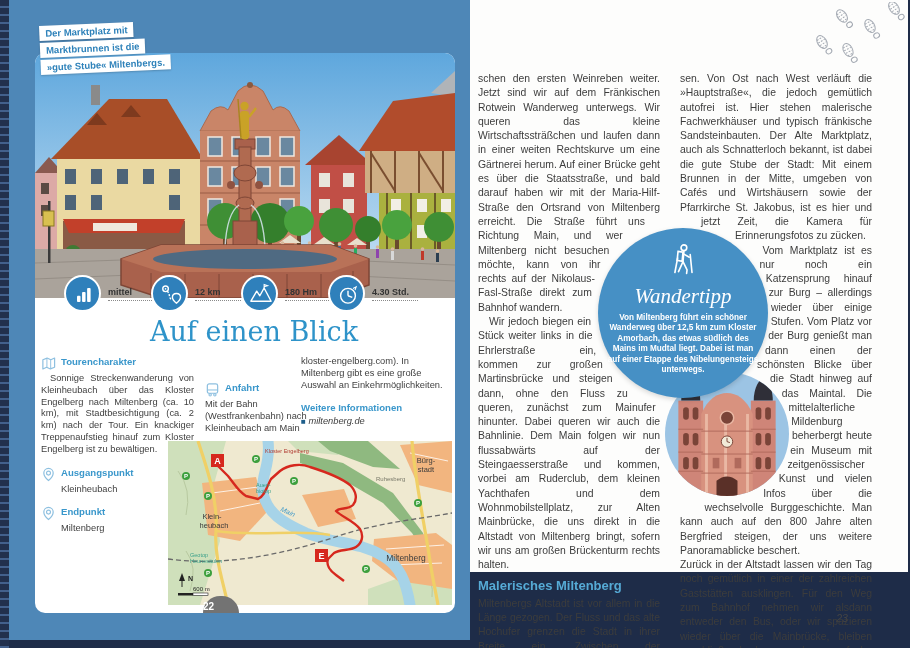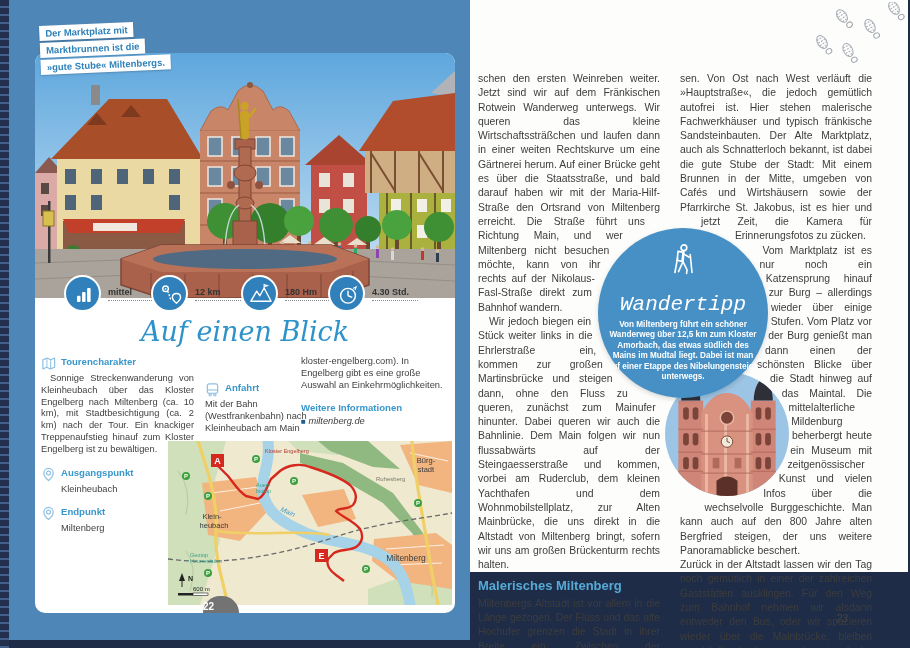--- a/index.html
+++ b/index.html
@@ -20,22 +20,22 @@
   .photo-caption{left:4px;top:-27px;transform:rotate(-2.5deg);transform-origin:left top;}
   .cap-line{display:table;background:#fff;color:#2e82ba;font-weight:bold;font-size:9.5px;
     padding:2px 6px;margin-bottom:2px;box-shadow:0 1px 2px rgba(0,0,0,.2);white-space:nowrap;}
   
   .stat{position:absolute;top:222px;width:92px;height:40px;}
   .stat-badge{position:absolute;left:0;top:0;width:37px;height:37px;border-radius:50%;
     background:#2f80bb;border:2px solid #fff;box-sizing:border-box;}
   .stat-badge svg{position:absolute;left:4px;top:4px;}
   .stat-label{position:absolute;left:44px;top:12px;width:46px;font-size:9px;font-weight:bold;
     color:#333;border-bottom:1px dotted #8a8a8a;padding-bottom:3px;}
-  .overview-title{top:263px;left:0;width:420px;text-align:center;
-    font-family:"DejaVu Serif",serif;font-style:italic;font-size:27px;color:#2e93c9;}
+  .overview-title{top:263px;left:9px;width:420px;text-align:center;
+    font-family:"DejaVu Serif",serif;font-size:27px;color:#2e93c9;}
   
   .info-col{position:absolute;top:303px;font-size:9.3px;line-height:11.8px;color:#3f3f3f;}
   .col-a{left:6px;width:153px;text-align:justify;}
   .col-b{left:170px;width:112px;margin-top:26px;}
   .col-c{left:266px;width:148px;}
   .info-head{color:#3a97cb;font-weight:bold;font-size:9.6px;margin-bottom:2px;
     display:flex;gap:5px;align-items:flex-start;text-align:left;}
   .info-head svg{flex:0 0 auto;margin-top:0px;}
   .ind{padding-left:20px;}
   .tc-text{text-indent:9px;}
@@ -53,21 +53,21 @@
   .col2{left:210px;width:192px;}
   .indent{text-indent:11px;}
   .float-r{float:right;width:100px;height:336px;shape-outside:circle(92px at 123px 241px);}
   .float-l{float:left;width:115px;height:434px;
     shape-outside:polygon(0px 151px,47px 165px,71px 185px,85px 210px,91px 241px,86px 270px,
       72px 295px,78px 305px,97px 320px,108px 340px,112px 362px,108px 385px,96px 405px,
       76px 420px,47px 427px,0px 431px);}
   .section-head{color:#56abd6;font-size:13px;font-weight:bold;margin:7px 0 3px;text-align:left;}
   .tip-circle{left:128px;top:228px;width:170px;height:170px;border-radius:50%;background:#4690c5;
     color:#fff;text-align:center;z-index:3;box-shadow:0 2px 5px rgba(0,0,0,.15);}
-  .tip-title{font-family:Liberation Mono, monospace;font-style:italic;font-size:21px;margin-top:13px;}
+  .tip-title{font-family:Liberation Serif, serif;font-style:italic;font-size:21px;margin-top:4px;}
   .tip-text{width:154px;margin:4px auto 0;font-size:8.2px;line-height:10.4px;font-weight:bold;}
   .church-circle{left:195px;top:372px;width:124px;height:124px;border-radius:50%;overflow:hidden;z-index:2;}
   .pagenum-right{left:352px;top:612px;width:40px;text-align:center;font-size:10.5px;color:#444;font-style:italic;}
   .footprints{left:336px;top:2px;}
 </style>
 </head>
 <body>
 
 <div class="abs book-edge-left"></div>
 
@@ -346,21 +346,21 @@
             <line x1="12.5" y1="2.5" x2="3.5" y2="13.5" stroke="#8ec0e0" stroke-width="1.3"></line>
             <path d="M2.8,1.8 l1.4,3 M4.6,1.6 l1,2.6" stroke="#8ec0e0" stroke-width="1"></path>
           </svg>
           <span>Einkehr</span>
         </div>
         <div>Klosterstüberl Engelberg (ganzjährig geöffnet, Mo Ruhetag;</div>
       </div>
     </div>
 
     <div class="info-col col-c">
-      <div class="blk">kloster-engelberg.com). In Engelberg gibt es eine große Auswahl an Einkehrmöglichkeiten.</div>
+      <div class="blk">kloster-engelberg.com). In Miltenberg gibt es eine große Auswahl an Einkehrmöglichkeiten.</div>
       <div class="blk">
         <div class="info-head">
           <span>Weitere Informationen</span>
         </div>
         <div class="weblink">
           <span class="bullet">■</span>
           <span>miltenberg.de</span>
         </div>
       </div>
     </div>

